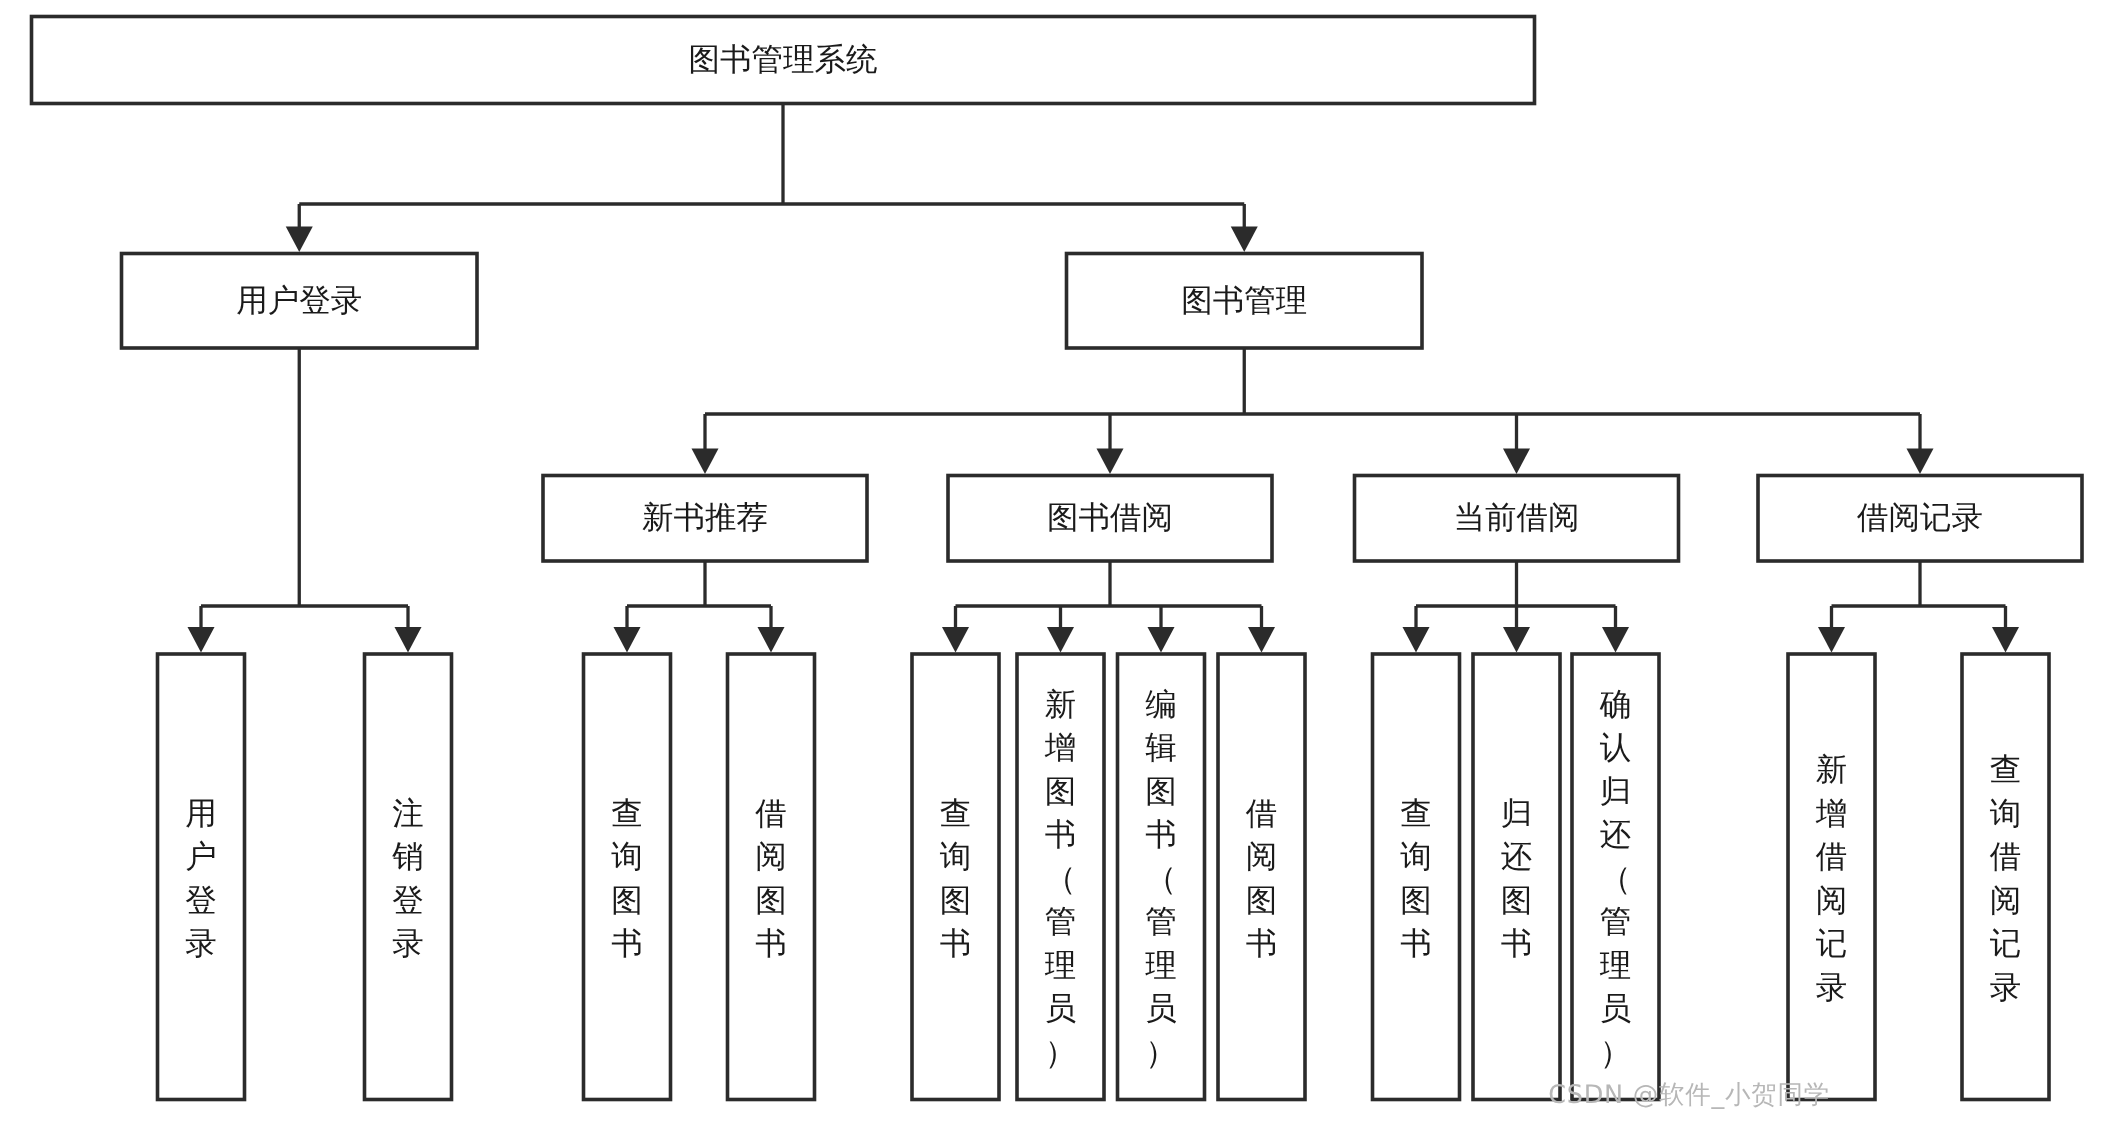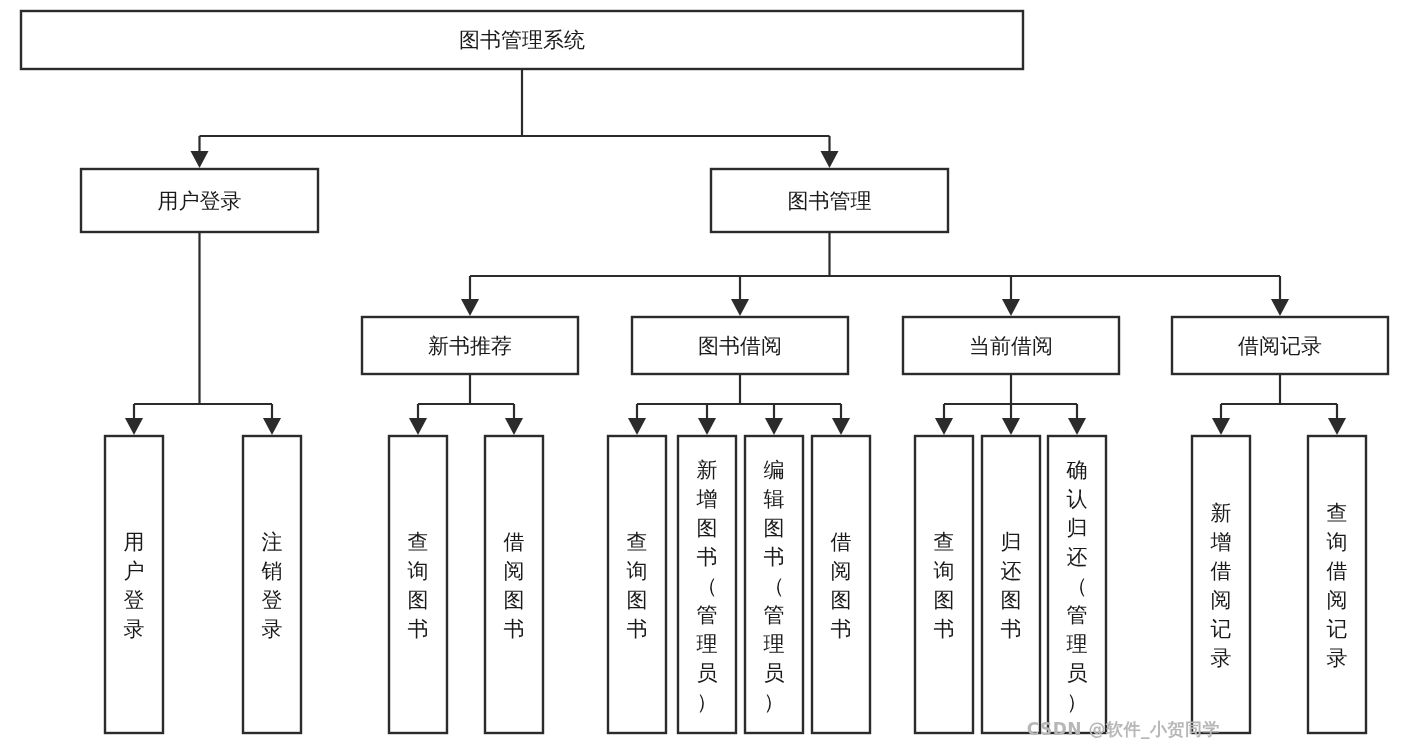--- a/index.html
+++ b/index.html
@@ -59,21 +59,20 @@
   .watermark {
     position: absolute;
     right: 10px;
     bottom: 6px;
     font-family: "DejaVu Sans", "Liberation Sans", sans-serif;
     font-size: 17px;
     color: #b7b7b7;
     letter-spacing: 0.5px;
     white-space: nowrap;
     pointer-events: none;
-    font-weight: bold;
   }
 </style>
 </head>
 <body>
 
 <div id="diagram-root">
   <svg class="diagram-canvas" id="diagram-svg" viewBox="0 0 1405 747" xmlns="http://www.w3.org/2000/svg">
       <g>
         <path d="M 522 69 L 522 136" class="connector"></path>
         <path d="M 199.5 136 L 829.5 136" class="connector"></path>

